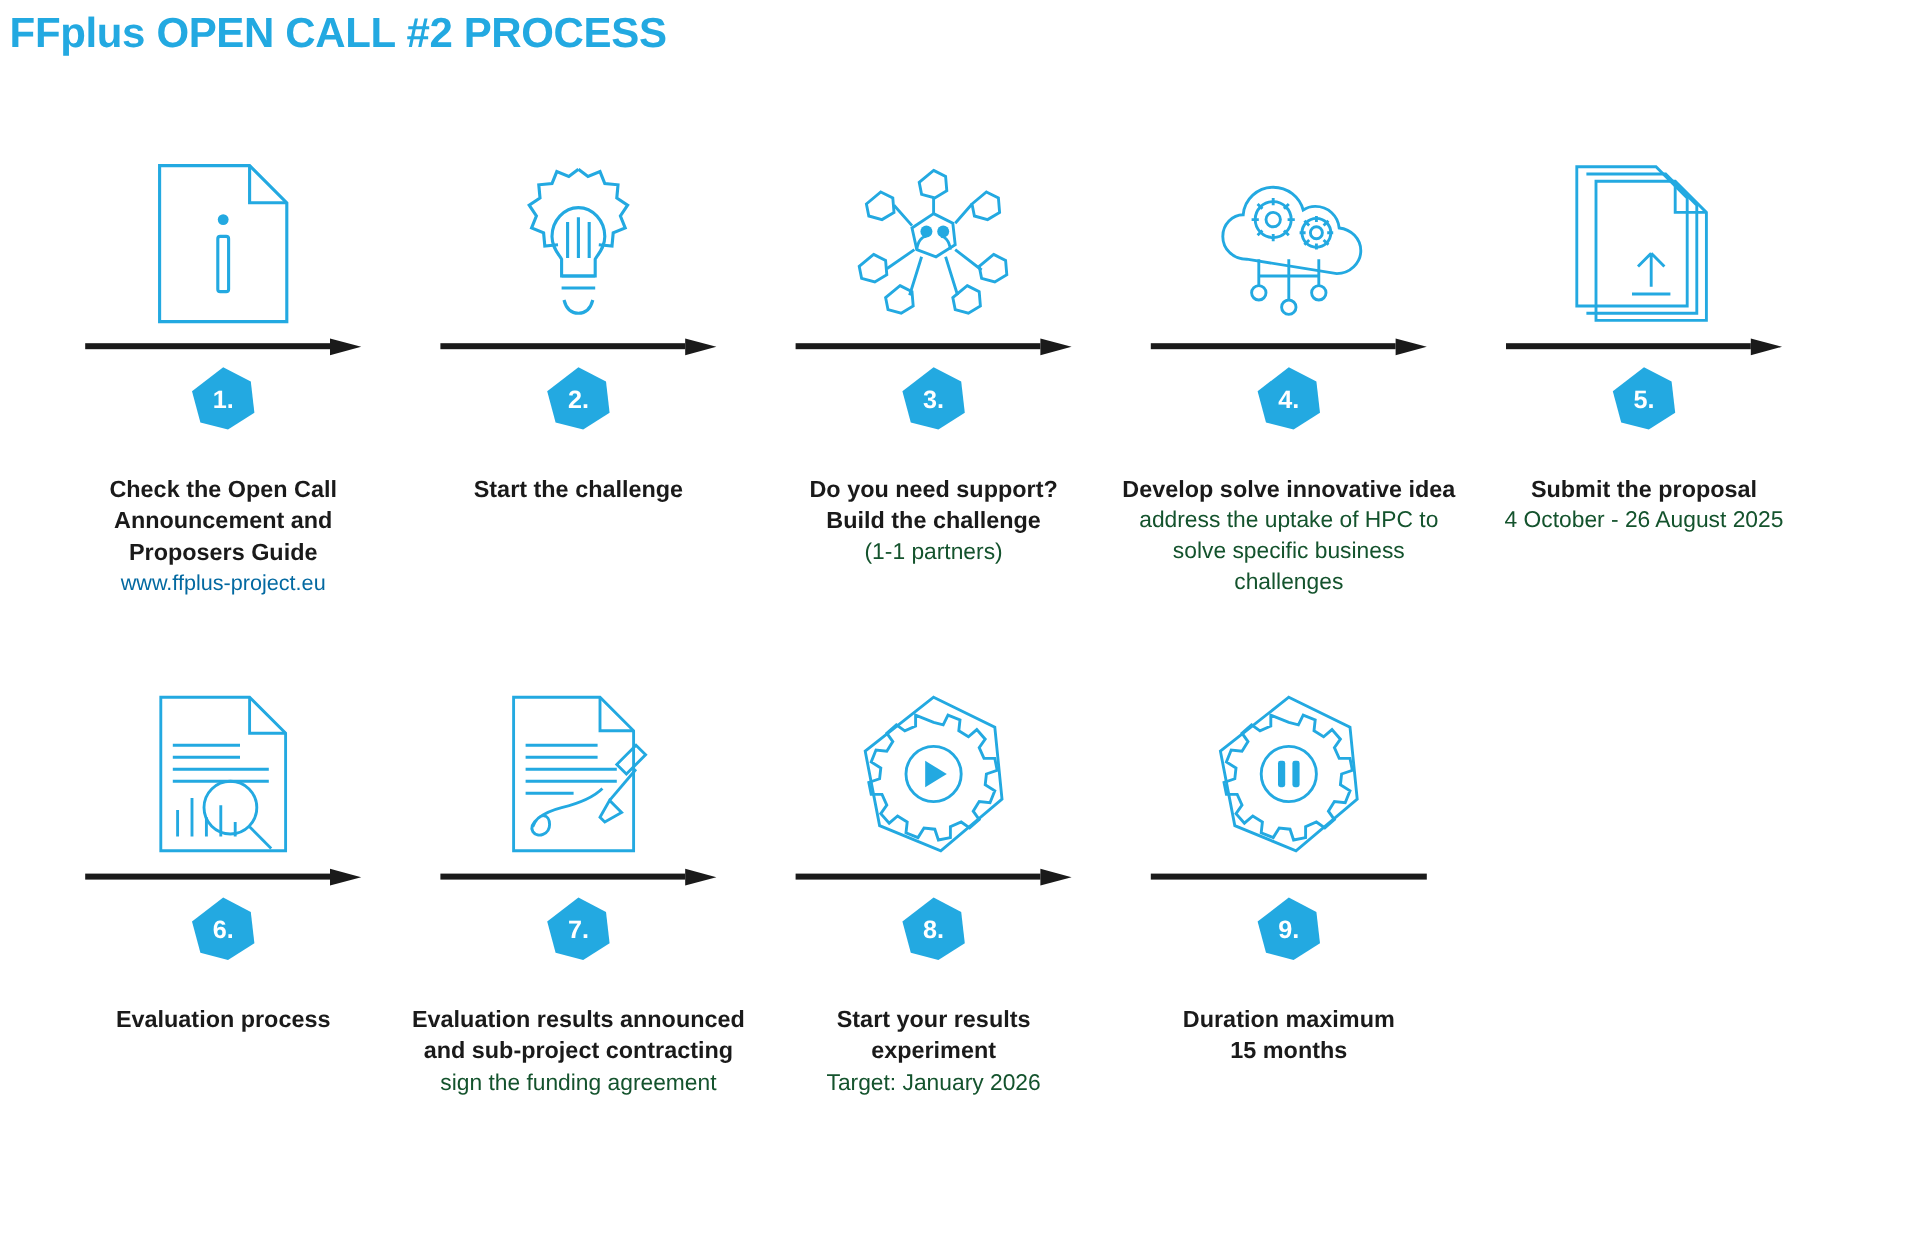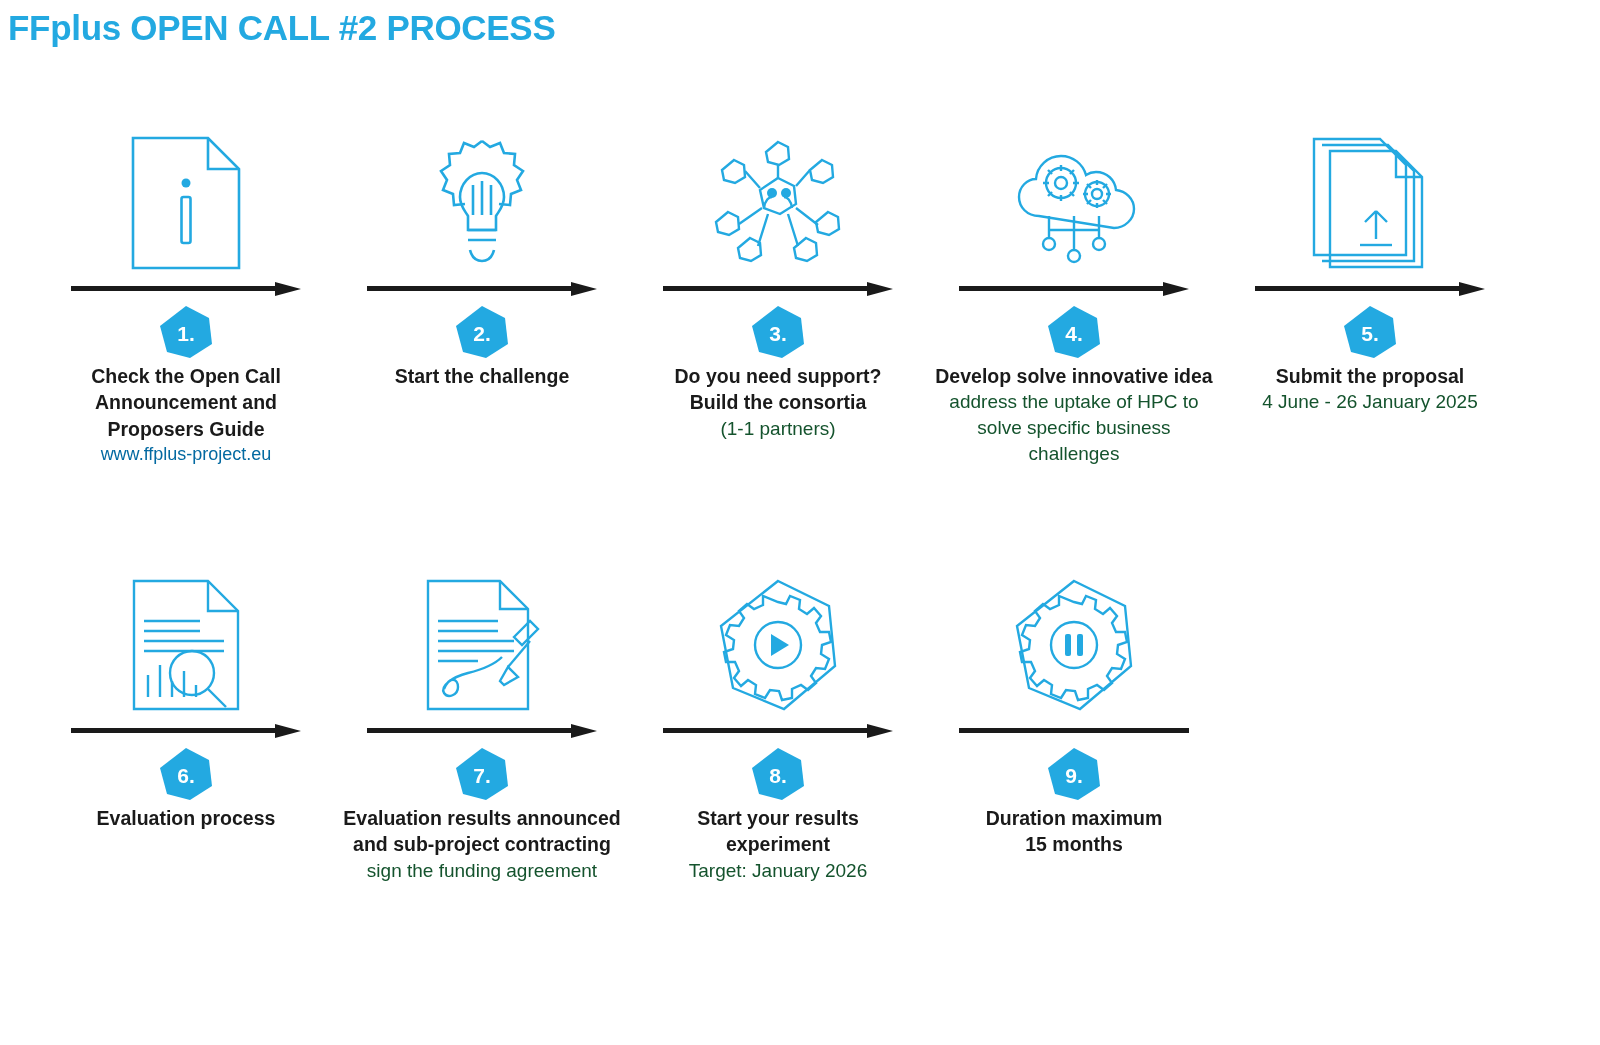--- a/index.html
+++ b/index.html
@@ -120,20 +120,21 @@
   .labels {
     width: 280px;
     text-align: center;
   }
   .lbl-main {
     font-size: 19.5px;
     font-weight: bold;
     color: #1a1a1a;
     line-height: 1.35;
     white-space: pre-line;
+    margin-top: 32px;
   }
   .lbl-sub {
     font-size: 19px;
     font-weight: normal;
     color: #14532d;
     line-height: 1.35;
     white-space: pre-line;
   }
   .lbl-link {
     font-size: 18px;
@@ -240,21 +241,21 @@
       <div class="badge-wrap">
         <div class="badge">
           <svg class="hex" viewBox="0 0 54 54">
             <polygon points="27,1 50,13 53,39 31,53 8,47 1,21" fill="#23a9e1"></polygon>
           </svg>
           <span class="num">3.</span>
         </div>
       </div>
       <div class="labels">
         <div class="lbl-main">Do you need support?
-Build the consortia</div>
+Build the challenge</div>
         <div class="lbl-sub">(1-1 partners)</div>
 
       </div>
     </div>
 
     <div class="step">
       <div class="icon-box">
         <svg width="130" height="130" viewBox="0 0 130 130" fill="none" stroke="#23a9e1" stroke-width="2.4">
           <path d="M30 78 c-12 0 -20 -9 -20 -19 c0 -10 8 -18 17 -18 c1 -13 12 -23 25 -23 c12 0 22 8 25 19 c3 -2 6 -3 10 -3 c11 0 19 8 20 18 c10 1 18 9 18 19 c0 10 -9 19 -20 19 z"></path>
           <circle cx="52" cy="45" r="15"></circle>
@@ -312,21 +313,21 @@
       <div class="badge-wrap">
         <div class="badge">
           <svg class="hex" viewBox="0 0 54 54">
             <polygon points="27,1 50,13 53,39 31,53 8,47 1,21" fill="#23a9e1"></polygon>
           </svg>
           <span class="num">5.</span>
         </div>
       </div>
       <div class="labels">
         <div class="lbl-main">Submit the proposal</div>
-        <div class="lbl-sub">4 June - 26 January 2025</div>
+        <div class="lbl-sub">4 October - 26 August 2025</div>
 
       </div>
     </div>
 
   </div>
 
   <div class="row row2">
 
     <div class="step">
       <div class="icon-box">

